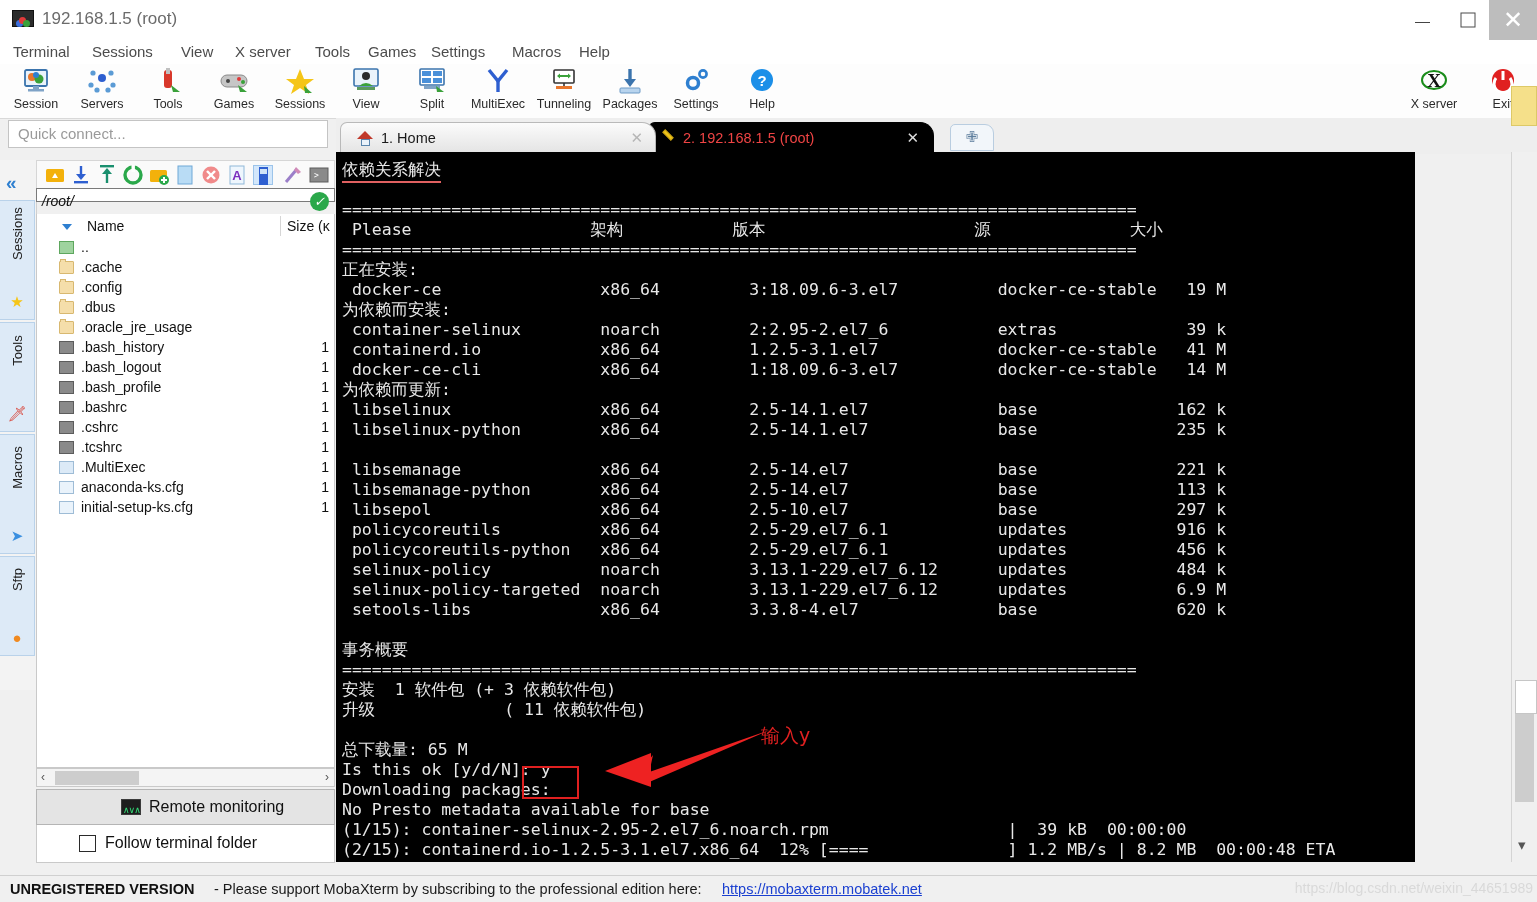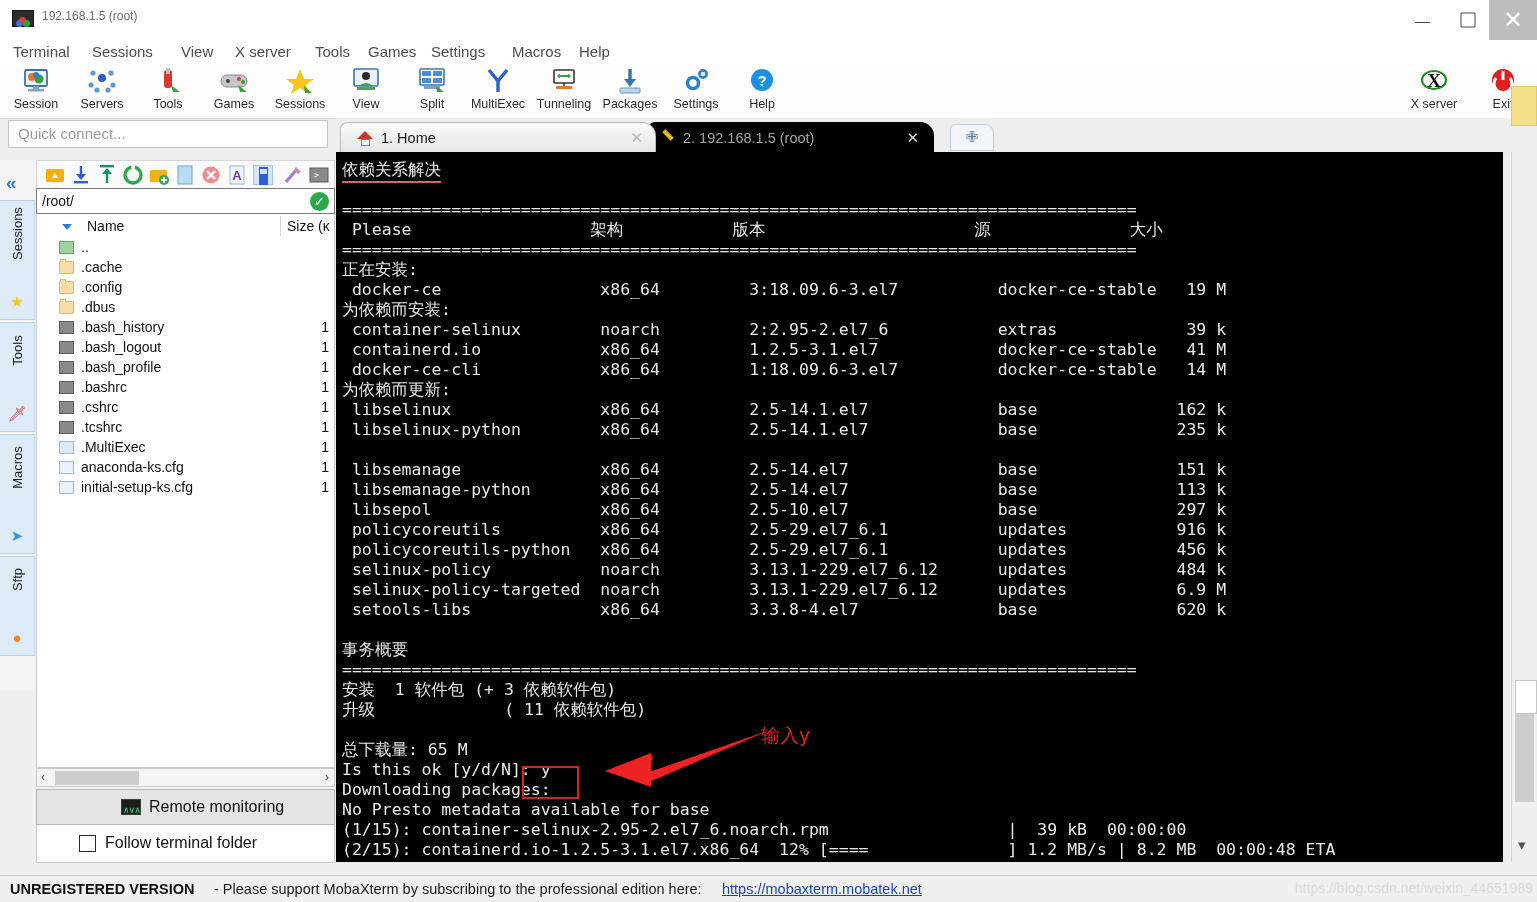--- a/index.html
+++ b/index.html
@@ -11,21 +11,21 @@
   }
   .app{position:relative;width:1537px;height:902px;background:#f0f0f0;}
 
   
   .titlebar{position:absolute;left:0;top:0;width:1537px;height:40px;background:#ffffff;}
   .title-icon{position:absolute;left:12px;top:10px;width:22px;height:20px;}
   .title-icon .scr{position:absolute;left:0;top:0;width:22px;height:17px;background:#2b2b2b;border:1px solid #111;box-sizing:border-box;}
   .title-icon .r{position:absolute;left:7px;top:7px;width:7px;height:7px;border-radius:50%;background:#e03a3a;}
   .title-icon .g{position:absolute;left:11px;top:10px;width:7px;height:7px;border-radius:50%;background:#3aa13a;}
   .title-icon .b{position:absolute;left:4px;top:10px;width:7px;height:7px;border-radius:50%;background:#3a6fe0;}
-  .title-text{position:absolute;left:42px;top:9px;font-size:12px;color:#6b6b6b;}
+  .title-text{position:absolute;left:42px;top:9px;font-size:17px;color:#6b6b6b;}
   .winbtn{position:absolute;top:0;width:45px;height:40px;cursor:default;}
   .winbtn.min{right:92px;}
   .winbtn.max{right:47px;}
   .winbtn.close{right:0;width:48px;background:#bdbdbd;}
   .winbtn .gl{position:absolute;left:50%;top:50%;transform:translate(-50%,-50%);font-size:17px;color:#444;line-height:1;}
   .winbtn.close .gl{color:#ffffff;font-size:24px;}
   .winbtn.min .gl{font-size:15px;}
   .winbtn.max .gl{width:13px;height:13px;border:1.4px solid #4a4a4a;font-size:0;}
 
   
@@ -46,21 +46,21 @@
   .vtabs{position:absolute;left:0;top:160px;width:36px;height:530px;background:#f3f3f3;border-right:1px solid #d0d0d0;}
   .chev{position:absolute;left:6px;top:12px;font-size:19px;color:#2e7fd0;font-weight:bold;}
   .vtab{position:absolute;left:0;width:35px;background:#ddeaf7;border:1px solid #b9d2ea;border-left:none;box-sizing:border-box;cursor:default;}
   .vtab .vt{position:absolute;left:50%;transform:translateX(-50%) rotate(-90deg);transform-origin:center;white-space:nowrap;font-size:13px;color:#222;}
   .vtab .vi{position:absolute;left:50%;transform:translateX(-50%);font-size:15px;}
 
   
   .fbtoolbar{position:absolute;left:36px;top:160px;width:299px;height:28px;background:#fafafa;border:1px solid #d6d6d6;border-bottom:none;box-sizing:border-box;}
   .fbi{position:absolute;top:4px;width:20px;height:20px;cursor:default;}
   .fbi.sel{background:#d3e7fb;border:1px solid #9cc4ea;box-sizing:border-box;}
-  .pathbar{position:absolute;left:36px;top:188px;width:299px;height:26px;background:#fff;border:1px solid #7a7a7a;box-sizing:border-box;}
+  .pathbar{position:absolute;left:36px;top:188px;width:299px;height:14px;background:#fff;border:1px solid #7a7a7a;box-sizing:border-box;font-style:italic;}
   .pathbar .pt{position:absolute;left:5px;top:4px;font-size:14px;color:#111;}
   .okcircle{position:absolute;right:5px;top:3px;width:19px;height:19px;border-radius:50%;background:#2aa84a;color:#fff;font-size:13px;text-align:center;line-height:19px;}
   .fhead{position:absolute;left:36px;top:214px;width:299px;height:24px;background:#fff;border-left:1px solid #c9c9c9;border-right:1px solid #c9c9c9;box-sizing:border-box;}
   .fhead .nm{position:absolute;left:50px;top:4px;font-size:14px;color:#111;}
   .fhead .sz{position:absolute;left:250px;top:4px;font-size:14px;color:#111;}
   .fhead .tri{position:absolute;left:25px;top:10px;width:0;height:0;border-left:5px solid transparent;border-right:5px solid transparent;border-top:6px solid #2e7fd0;}
   .fhead .div{position:absolute;left:243px;top:2px;width:1px;height:20px;background:#d6d6d6;}
   .flist{position:absolute;left:36px;top:238px;width:299px;height:530px;background:#fff;border:1px solid #c9c9c9;border-top:none;box-sizing:border-box;overflow:hidden;}
   .frow{position:relative;height:20px;cursor:default;}
   .frow .fi{position:absolute;left:22px;top:3px;width:15px;height:13px;}
@@ -85,34 +85,34 @@
   .ftf .cb{position:absolute;left:42px;top:10px;width:17px;height:17px;border:1.6px solid #2a2a2a;background:#fff;box-sizing:border-box;}
   .ftf .lb{position:absolute;left:68px;top:9px;font-size:16px;color:#111;}
 
   
   .tabstrip{position:absolute;left:336px;top:118px;width:1201px;height:36px;background:#eeeeee;}
   .tab{position:absolute;top:4px;height:32px;cursor:default;}
   .tab.inactive{left:4px;width:316px;background:linear-gradient(#fbfbfb,#e3e3e3);border:1px solid #b9b9b9;border-bottom:none;border-radius:7px 14px 0 0;box-sizing:border-box;}
   .tab.active{left:312px;width:286px;background:#000000;border:1px solid #000;border-bottom:none;border-radius:7px 14px 0 0;box-sizing:border-box;}
   .tab .tl{position:absolute;top:7px;font-size:14.5px;white-space:nowrap;}
   .tab.inactive .tl{left:40px;color:#1a1a1a;}
-  .tab.active .tl{left:34px;color:#a3a3a3;}
+  .tab.active .tl{left:34px;color:#ef4444;}
   .tab .tx{position:absolute;top:6px;font-size:15px;}
   .tab.inactive .tx{right:12px;color:#b6b6b6;}
   .tab.active .tx{right:14px;color:#dddddd;}
   .homeicon{position:absolute;left:16px;top:8px;width:17px;height:15px;}
   .homeicon .roof{position:absolute;left:0;top:0;width:0;height:0;border-left:8.5px solid transparent;border-right:8.5px solid transparent;border-bottom:8px solid #c0392b;}
   .homeicon .body{position:absolute;left:4px;top:8px;width:9px;height:7px;background:#eaf2fa;border:1px solid #5b85ad;box-sizing:border-box;}
   .pencil{position:absolute;left:12px;top:8px;width:14px;height:14px;}
   .pencil .p1{position:absolute;left:1px;top:2px;width:12px;height:4px;background:#f0c419;transform:rotate(45deg);border:1px solid #c9a313;box-sizing:border-box;}
   .newtab{position:absolute;left:614px;top:6px;width:44px;height:27px;background:#f2f6fa;border:1px solid #b9cde0;border-radius:5px 9px 0 0;box-sizing:border-box;cursor:default;}
   .newtab .pl{position:absolute;left:50%;top:3px;transform:translateX(-50%);font-size:15px;color:#5f7f9e;}
 
   
-  .term{position:absolute;left:336px;top:152px;width:1167px;height:710px;background:#000000;overflow:hidden;}
+  .term{position:absolute;left:336px;top:152px;width:1079px;height:710px;background:#000000;overflow:hidden;}
   .tline{position:absolute;left:6px;white-space:pre;font-family:"DejaVu Sans Mono","Liberation Mono",monospace;font-size:16.5px;line-height:20px;color:#e8e8e8;}
   .termscroll{position:absolute;left:1511px;top:152px;width:26px;height:710px;background:#f0f0f0;border-left:1px solid #d4d4d4;box-sizing:border-box;}
   .termscroll .sthumb{position:absolute;left:3px;top:530px;width:19px;height:120px;background:#cdcdcd;}
   .termscroll .down{position:absolute;left:6px;bottom:8px;font-size:15px;color:#555;}
 
   
   .annbox{position:absolute;left:522px;top:766px;width:57px;height:33px;border:2px solid #e02020;box-sizing:border-box;}
   .anntext{position:absolute;left:761px;top:723px;font-size:19px;color:#e02020;font-family:"DejaVu Sans",sans-serif;}
   .annarrow{position:absolute;left:595px;top:725px;width:180px;height:70px;pointer-events:none;}
 
@@ -387,20 +387,25 @@
         <span class="fs"></span>
       </div>
       <div class="frow">
         <span class="fi folder"></span>
         <span class="fn">.config</span>
         <span class="fs"></span>
       </div>
       <div class="frow">
         <span class="fi folder"></span>
         <span class="fn">.dbus</span>
+        <span class="fs"></span>
+      </div>
+      <div class="frow">
+        <span class="fi folder"></span>
+        <span class="fn">.oracle_jre_usage</span>
         <span class="fs"></span>
       </div>
       <div class="frow">
         <span class="fi fterm"></span>
         <span class="fn">.bash_history</span>
         <span class="fs">1</span>
       </div>
       <div class="frow">
         <span class="fi fterm"></span>
         <span class="fn">.bash_logout</span>
@@ -489,21 +494,21 @@
       <div class="tline" style="top: 88px;">================================================================================</div>
       <div class="tline" style="top: 108px;">正在安装:</div>
       <div class="tline" style="top: 128px;"> docker-ce                x86_64         3:18.09.6-3.el7          docker-ce-stable   19 M</div>
       <div class="tline" style="top: 148px;">为依赖而安装:</div>
       <div class="tline" style="top: 168px;"> container-selinux        noarch         2:2.95-2.el7_6           extras             39 k</div>
       <div class="tline" style="top: 188px;"> containerd.io            x86_64         1.2.5-3.1.el7            docker-ce-stable   41 M</div>
       <div class="tline" style="top: 208px;"> docker-ce-cli            x86_64         1:18.09.6-3.el7          docker-ce-stable   14 M</div>
       <div class="tline" style="top: 228px;">为依赖而更新:</div>
       <div class="tline" style="top: 248px;"> libselinux               x86_64         2.5-14.1.el7             base              162 k</div>
       <div class="tline" style="top: 268px;"> libselinux-python        x86_64         2.5-14.1.el7             base              235 k</div>
-      <div class="tline" style="top: 308px;"> libsemanage              x86_64         2.5-14.el7               base              151 k</div>
+      <div class="tline" style="top: 308px;"> libsemanage              x86_64         2.5-14.el7               base              221 k</div>
       <div class="tline" style="top: 328px;"> libsemanage-python       x86_64         2.5-14.el7               base              113 k</div>
       <div class="tline" style="top: 348px;"> libsepol                 x86_64         2.5-10.el7               base              297 k</div>
       <div class="tline" style="top: 368px;"> policycoreutils          x86_64         2.5-29.el7_6.1           updates           916 k</div>
       <div class="tline" style="top: 388px;"> policycoreutils-python   x86_64         2.5-29.el7_6.1           updates           456 k</div>
       <div class="tline" style="top: 408px;"> selinux-policy           noarch         3.13.1-229.el7_6.12      updates           484 k</div>
       <div class="tline" style="top: 428px;"> selinux-policy-targeted  noarch         3.13.1-229.el7_6.12      updates           6.9 M</div>
       <div class="tline" style="top: 448px;"> setools-libs             x86_64         3.3.8-4.el7              base              620 k</div>
       <div class="tline" style="top: 468px;"></div>
       <div class="tline" style="top: 488px;">事务概要</div>
       <div class="tline" style="top: 508px;">================================================================================</div>

